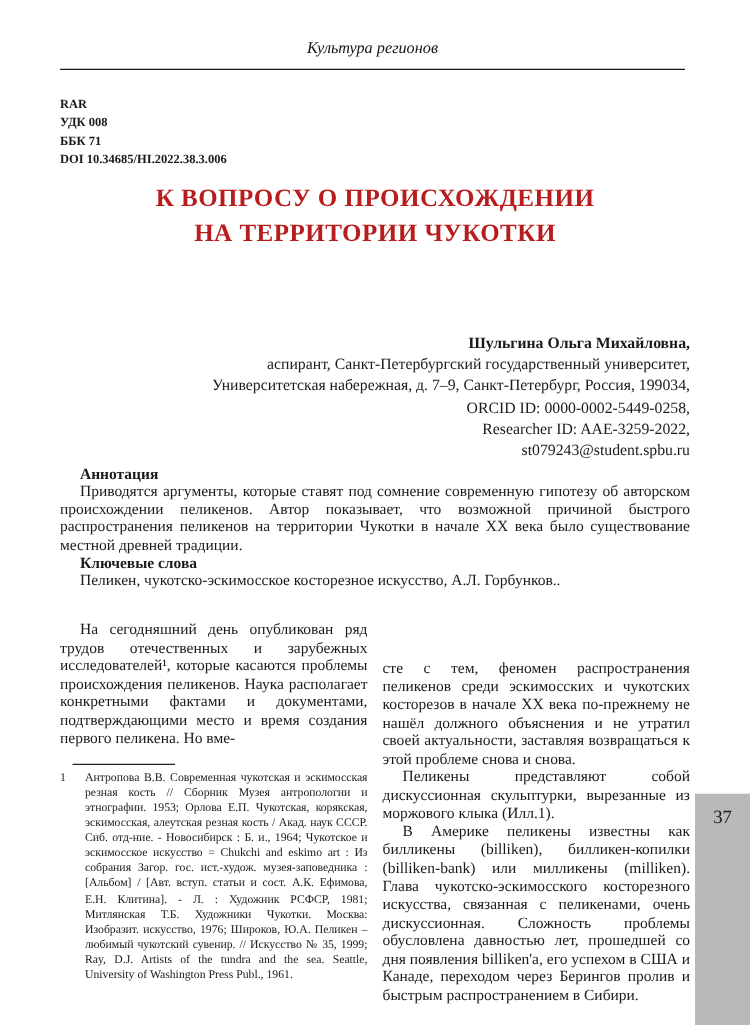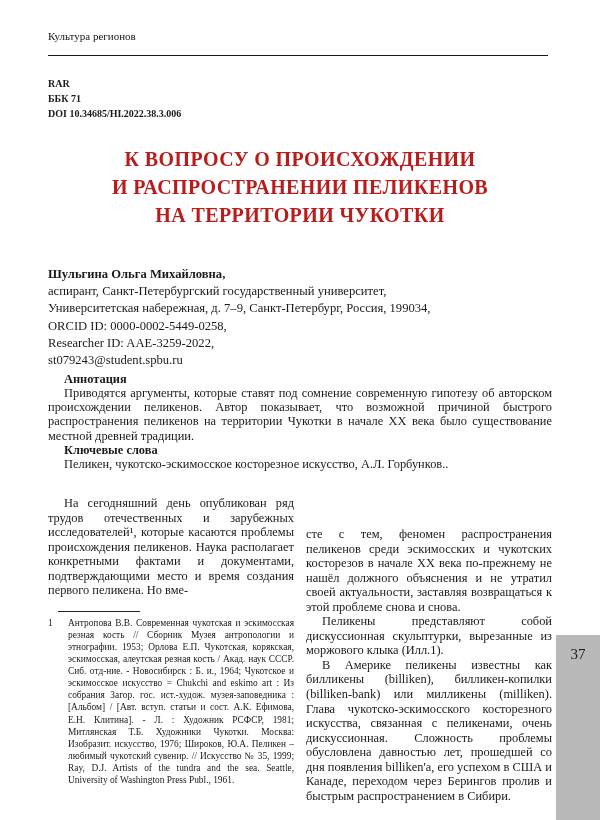--- a/index.html
+++ b/index.html
@@ -12,22 +12,23 @@
   }
   .page {
     position: relative;
     width: 600px; height: 820px;
     background: #ffffff;
     overflow: hidden;
   }
   
   .journal-header {
     position: absolute; top: 30px; left: 48px; width: 500px;
-    text-align: left;
-    font-size: 11px;
+    text-align: center;
+    font-style: italic;
+    font-size: 13px;
     color: #161616;
   }
   .header-rule {
     position: absolute; top: 55px; left: 48px; width: 500px;
     border-top: 1.6px solid #161616;
   }
   
   .meta {
     position: absolute; top: 77px; left: 48px;
     font-weight: bold;
@@ -40,20 +41,21 @@
     text-align: center;
     font-weight: bold;
     font-size: 20px;
     line-height: 28px;
     letter-spacing: 0.4px;
     color: #b91c1c;
   }
   
   .author-block {
     position: absolute; top: 266px; left: 48px; width: 504px;
+    text-align: right;
     font-size: 12.6px;
     line-height: 17.2px;
   }
   .author-name { font-weight: bold; }
   
   .abstract-block {
     position: absolute; top: 372px; left: 48px; width: 504px;
     font-size: 12.4px;
     line-height: 14.15px;
     text-align: justify;
@@ -108,27 +110,27 @@
 </head>
 <body>
 
 <div class="page">
 
   <div class="journal-header">Культура регионов</div>
   <div class="header-rule"></div>
 
   <div class="meta">
     <div>RAR</div>
+    <div>УДК 008</div>
     <div>ББК 71</div>
     <div>DOI 10.34685/HI.2022.38.3.006</div>
   </div>
 
   <div class="article-title">
     <div>К ВОПРОСУ О ПРОИСХОЖДЕНИИ</div>
-    <div>И РАСПРОСТРАНЕНИИ ПЕЛИКЕНОВ</div>
     <div>НА ТЕРРИТОРИИ ЧУКОТКИ</div>
   </div>
 
   <div class="author-block">
     <div class="author-name">Шульгина Ольга Михайловна,</div>
     <div>аспирант, Санкт-Петербургский государственный университет,</div>
     <div>Университетская набережная, д. 7–9, Санкт-Петербург, Россия, 199034,</div>
     <div>ORCID ID: 0000-0002-5449-0258,</div>
     <div>Researcher ID: AAE-3259-2022,</div>
     <div>st079243@student.spbu.ru</div>

